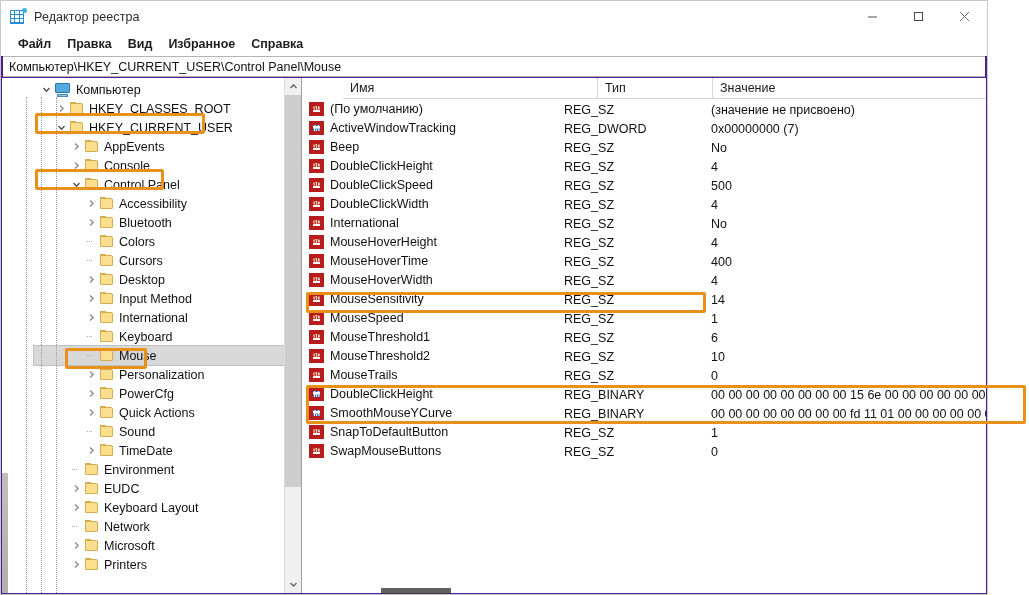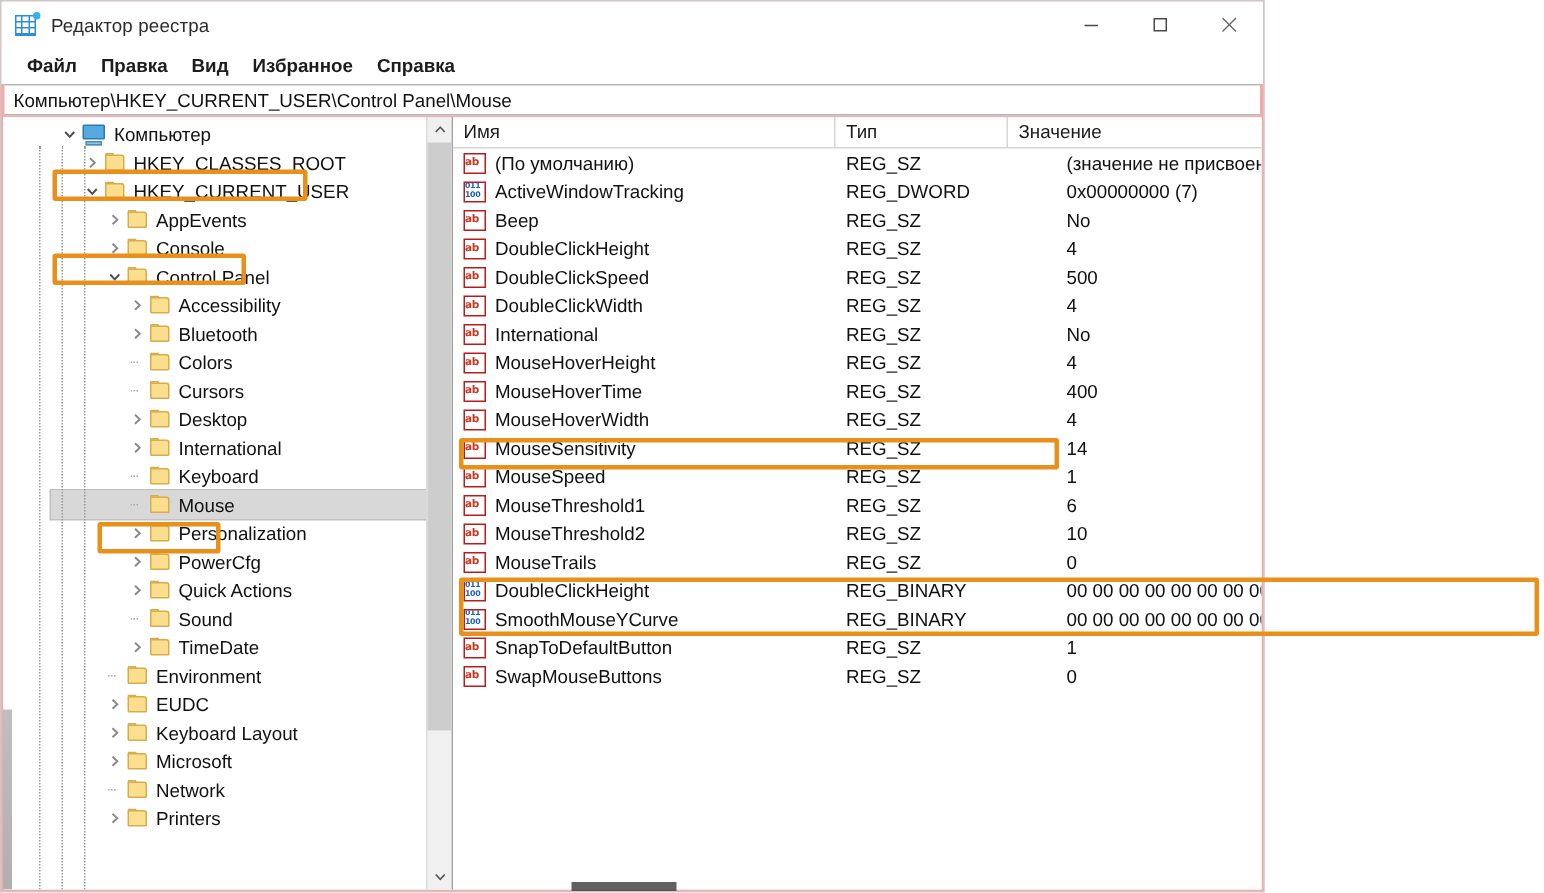--- a/index.html
+++ b/index.html
@@ -4,22 +4,22 @@
 <style>
   * { box-sizing: border-box; margin: 0; padding: 0; }
   html, body {
     width: 1029px; height: 595px;
     background: #ffffff;
     font-family: "Liberation Sans", sans-serif;
     overflow: hidden;
   }
   #app {
     position: relative;
-    width: 843px; height: 595px;
-    background: #fca5a5;
+    width: 988px; height: 595px;
+    background: #4c1d95;
     border: 1px solid #c9c9c9;
   }
 
   
   .titlebar {
     height: 31px;
     background: #ffffff;
     display: flex; align-items: center;
     position: relative;
   }
@@ -184,20 +184,21 @@
     top: 17px; height: 392px;
     background: #cdcdcd;
   }
 
   
   .listpane {
     flex: 1 1 auto;
     position: relative;
     background: #ffffff;
     overflow: hidden;
+    padding-left: 41px;
   }
   .lheader {
     height: 21px;
     display: flex;
     border-bottom: 1px solid #d6d6d6;
     background: #ffffff;
   }
   .lh {
     font-size: 12.5px; color: #1a1a1a;
     display: flex; align-items: center;
@@ -218,24 +219,24 @@
   }
   .cell-name  { width: 255px; flex: none; display:flex; align-items:center; padding-left: 7px; }
   .cell-type  { width: 115px; flex: none; padding-left: 7px; }
   .cell-value { flex: 1 1 auto; padding-left: 7px; overflow: hidden; margin-left: 32px; }
   .lrow span.t { font-size: 12.5px; color: #111111; }
 
   
   .vicon {
     width: 15px; height: 14px; flex: none;
     margin-right: 6px;
-    border: 1px solid #b91c1c;
+    border: 4px solid #b91c1c;
     background: #ffffff;
     position: relative;
-    display: flex; align-items: center; 
+    display: flex; align-items: center; justify-content: center;
     overflow: hidden;
   }
   .vicon .txt {
     font-family: "DejaVu Sans", sans-serif;
     font-size: 7px; font-weight: 700;
     line-height: 1;
     letter-spacing: -0.3px;
   }
   .vicon.ab .txt { color: #c23b22; }
   .vicon.bin .txt {
@@ -468,20 +469,33 @@
             <div style="width: 49px; flex: 0 0 auto; height: 19px;"></div>
             <div class="twist">
               <svg width="9" height="9" viewBox="0 0 9 9">
                 <polyline points="3,1.5 6.2,4.5 3,7.5" fill="none" stroke="#8a8a8a" stroke-width="1.3"></polyline>
               </svg>
             </div>
             <div class="folder">
               <div class="tab"></div>
               <div class="back"></div>
             </div>
+            <span class="tlabel">Input Method</span>
+          </div>
+          <div class="trow">
+            <div style="width: 49px; flex: 0 0 auto; height: 19px;"></div>
+            <div class="twist">
+              <svg width="9" height="9" viewBox="0 0 9 9">
+                <polyline points="3,1.5 6.2,4.5 3,7.5" fill="none" stroke="#8a8a8a" stroke-width="1.3"></polyline>
+              </svg>
+            </div>
+            <div class="folder">
+              <div class="tab"></div>
+              <div class="back"></div>
+            </div>
             <span class="tlabel">International</span>
           </div>
           <div class="trow">
             <div style="width: 49px; flex: 0 0 auto; height: 19px;"></div>
             <div class="twist">
               <svg width="9" height="9" viewBox="0 0 9 9">
                 <line x1="0" y1="4.5" x2="5" y2="4.5" stroke="#a8a8a8" stroke-width="1" stroke-dasharray="1 1"></line>
               </svg>
             </div>
             <div class="folder">
@@ -604,41 +618,41 @@
             <div class="folder">
               <div class="tab"></div>
               <div class="back"></div>
             </div>
             <span class="tlabel">Keyboard Layout</span>
           </div>
           <div class="trow">
             <div style="width: 34px; flex: 0 0 auto; height: 19px;"></div>
             <div class="twist">
               <svg width="9" height="9" viewBox="0 0 9 9">
+                <line x1="0" y1="4.5" x2="5" y2="4.5" stroke="#a8a8a8" stroke-width="1" stroke-dasharray="1 1"></line>
+              </svg>
+            </div>
+            <div class="folder">
+              <div class="tab"></div>
+              <div class="back"></div>
+            </div>
+            <span class="tlabel">Network</span>
+          </div>
+          <div class="trow">
+            <div style="width: 34px; flex: 0 0 auto; height: 19px;"></div>
+            <div class="twist">
+              <svg width="9" height="9" viewBox="0 0 9 9">
                 <polyline points="3,1.5 6.2,4.5 3,7.5" fill="none" stroke="#8a8a8a" stroke-width="1.3"></polyline>
               </svg>
             </div>
             <div class="folder">
               <div class="tab"></div>
               <div class="back"></div>
             </div>
             <span class="tlabel">Microsoft</span>
-          </div>
-          <div class="trow">
-            <div style="width: 34px; flex: 0 0 auto; height: 19px;"></div>
-            <div class="twist">
-              <svg width="9" height="9" viewBox="0 0 9 9">
-                <line x1="0" y1="4.5" x2="5" y2="4.5" stroke="#a8a8a8" stroke-width="1" stroke-dasharray="1 1"></line>
-              </svg>
-            </div>
-            <div class="folder">
-              <div class="tab"></div>
-              <div class="back"></div>
-            </div>
-            <span class="tlabel">Network</span>
           </div>
           <div class="trow">
             <div style="width: 34px; flex: 0 0 auto; height: 19px;"></div>
             <div class="twist">
               <svg width="9" height="9" viewBox="0 0 9 9">
                 <polyline points="3,1.5 6.2,4.5 3,7.5" fill="none" stroke="#8a8a8a" stroke-width="1.3"></polyline>
               </svg>
             </div>
             <div class="folder">
               <div class="tab"></div>

